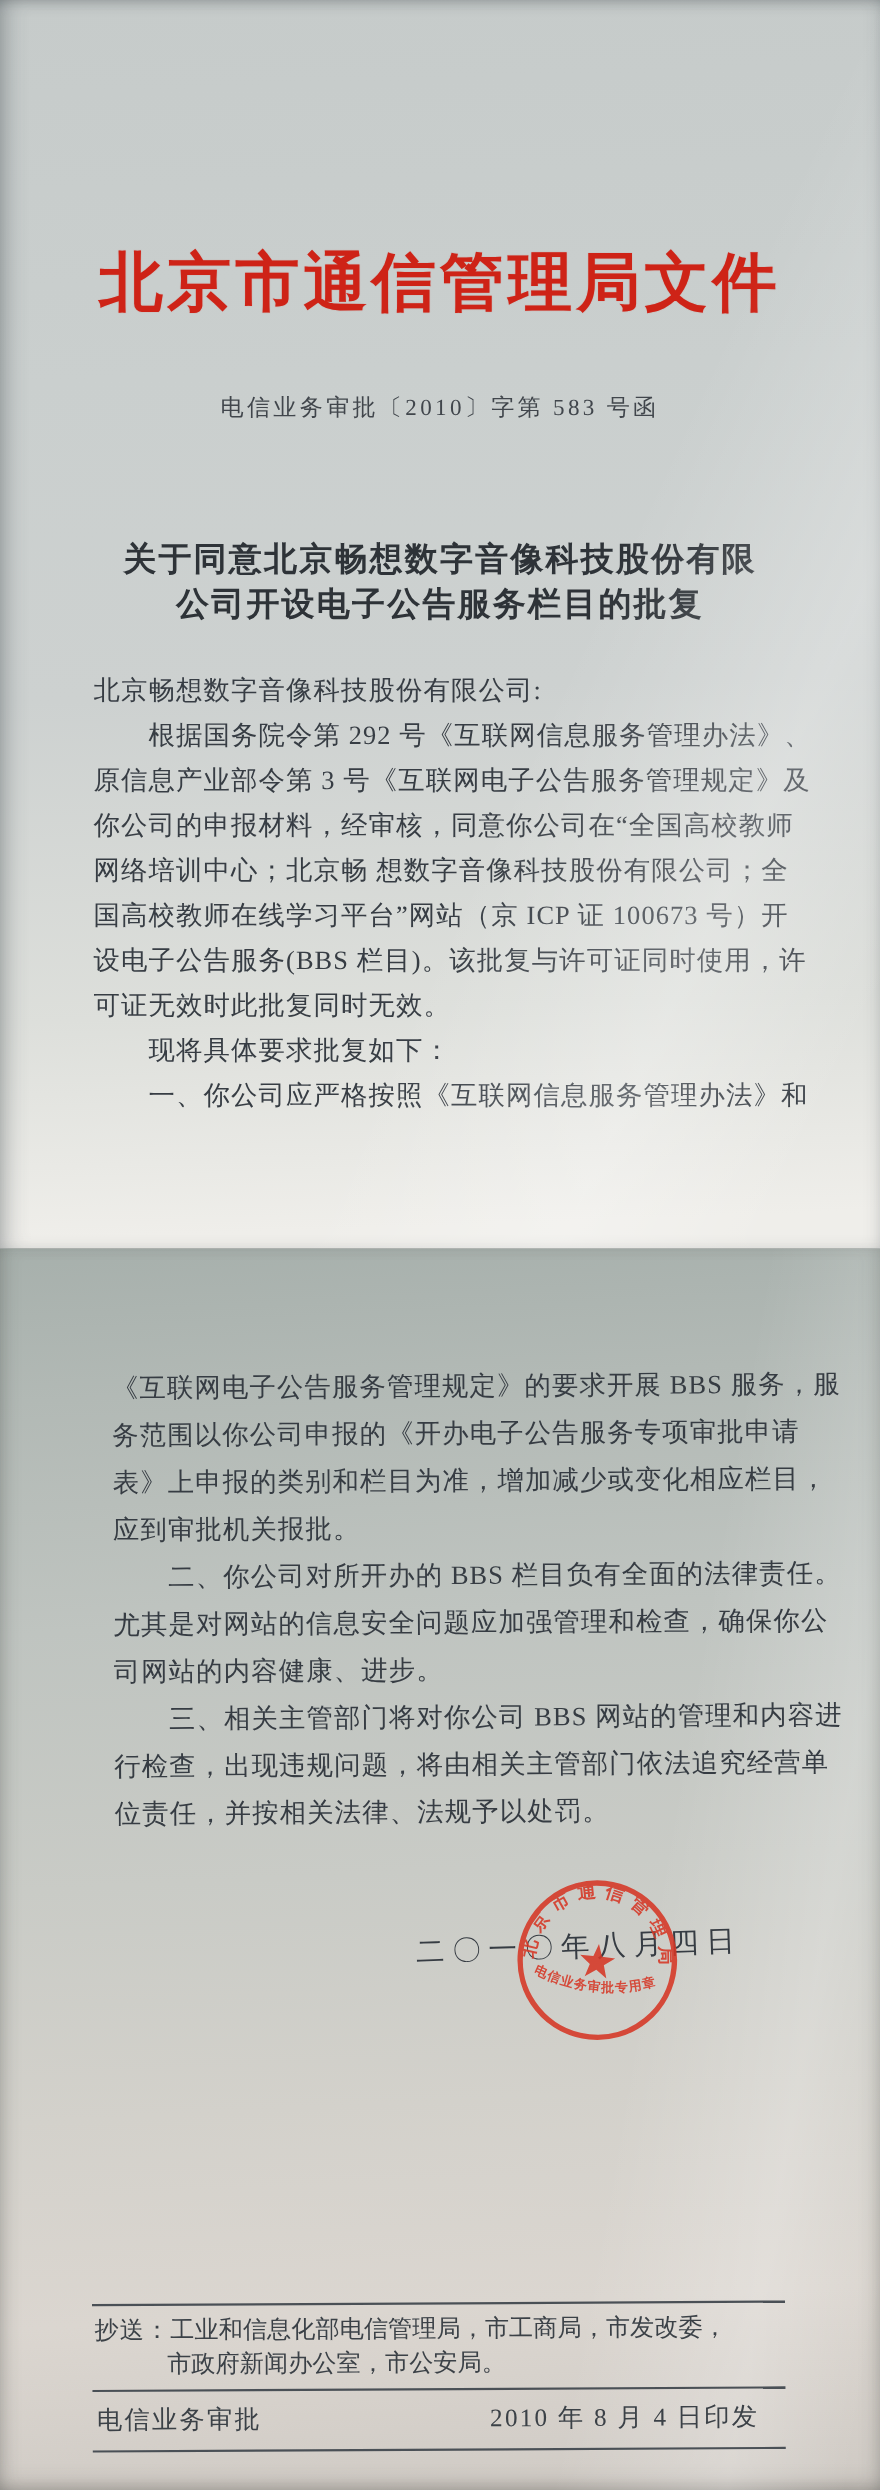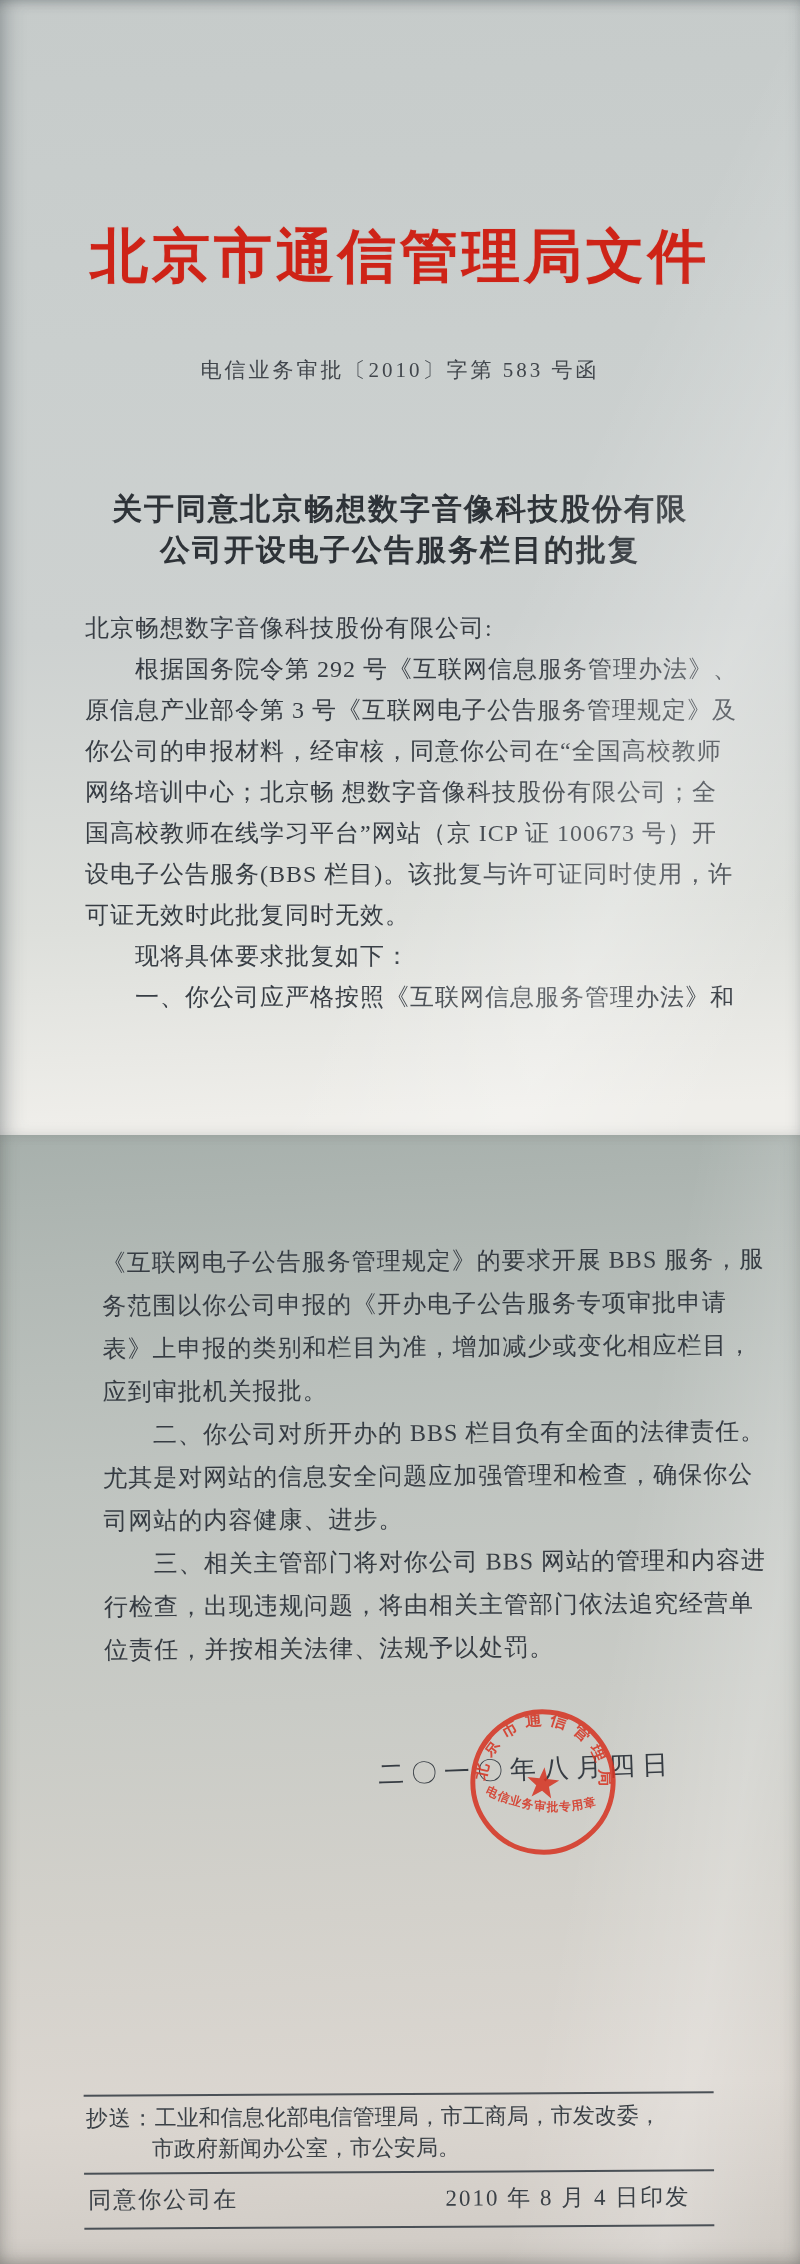--- a/index.html
+++ b/index.html
@@ -121,19 +121,19 @@
   </svg>
 
   <div class="footer">
     <div class="rule"></div>
     <div class="cc">
       <div><span class="cc-label">抄送：</span><span>工业和信息化部电信管理局，市工商局，市发改委，</span></div>
       <div class="cc-l2">市政府新闻办公室，市公安局。</div>
     </div>
     <div class="rule"></div>
     <div class="issuer-row">
-      <span>同意你公司在</span>
+      <span>电信业务审批</span>
       <span>2010 年 8 月 4 日印发</span>
     </div>
     <div class="rule last"></div>
   </div>
 
 </div>
 
 </body></html>

